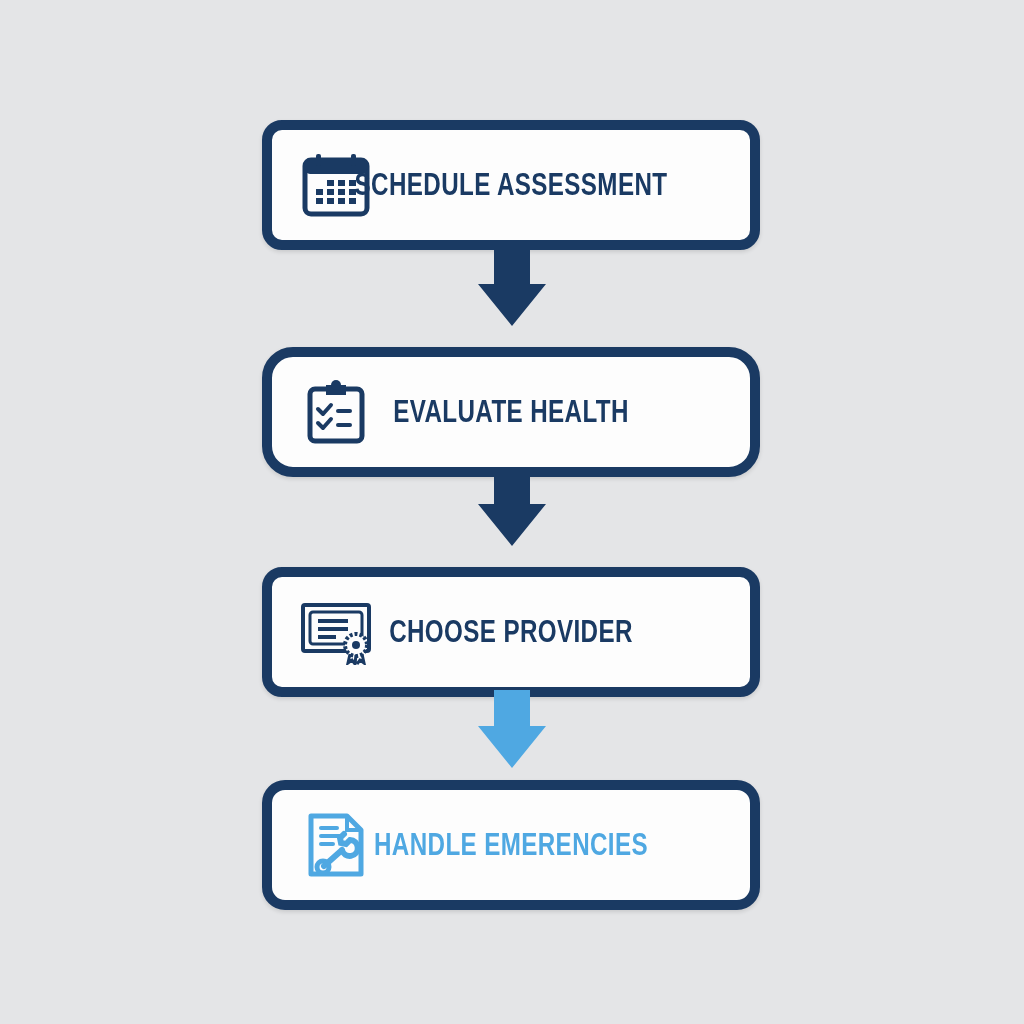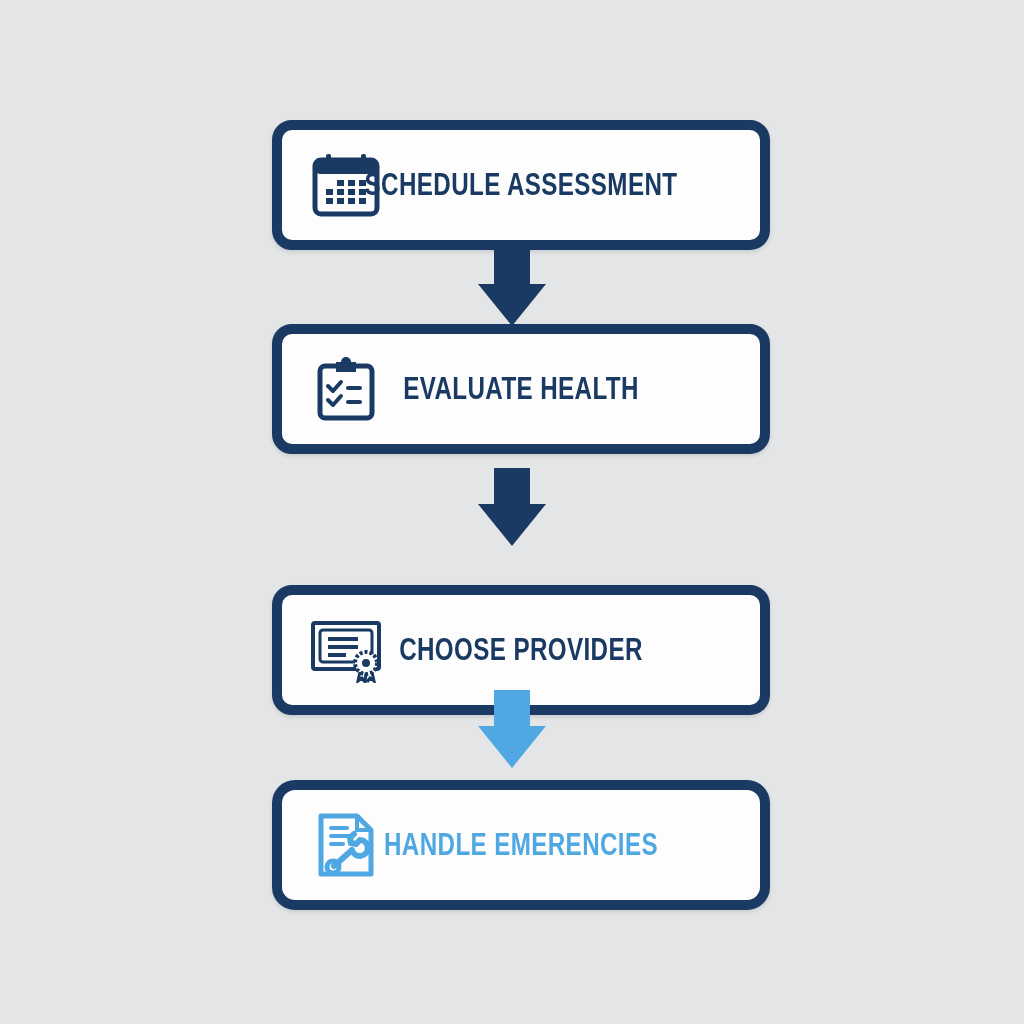--- a/index.html
+++ b/index.html
@@ -14,21 +14,20 @@
       position: absolute;
       left: 262px;
       width: 478px;
       height: 110px;
       border: 10px solid #1a3a63;
       border-radius: 20px;
       background: #fdfdfd;
       box-shadow: 0 2px 4px rgba(0,0,0,0.12);
       display: flex;
       align-items: center;
-      margin-left: 10px;
     }
     .step .icon {
       position: absolute;
       left: 28px;
       top: 50%;
       transform: translateY(-50%);
       width: 72px; height: 72px;
       display: flex; align-items: center; justify-content: center;
     }
     .step .label {
@@ -74,40 +73,40 @@
         </g>
       </svg>
     </span>
     <span class="label">SCHEDULE ASSESSMENT</span>
   </div>
 
   <svg class="arrow" style="top:248px;" viewBox="0 0 72 78">
     <polygon points="18,0 54,0 54,36 70,36 36,78 2,36 18,36" fill="#1a3a63"></polygon>
   </svg>
 
-  <div class="step" style="top:324px;">
+  <div class="step" style="top:347px;border-radius:31px;">
     <span class="icon">
       <svg width="60" height="66" viewBox="0 0 60 66">
         <rect x="4" y="10" width="52" height="52" rx="5" fill="none" stroke="#1a3a63" stroke-width="5"></rect>
         <path d="M20 6 h20 v10 h-20 z" fill="#1a3a63"></path>
         <circle cx="30" cy="6" r="5" fill="#1a3a63"></circle>
         <polyline points="12,30 17,35 25,26" fill="none" stroke="#1a3a63" stroke-width="4" stroke-linecap="round" stroke-linejoin="round"></polyline>
         <polyline points="12,44 17,49 25,40" fill="none" stroke="#1a3a63" stroke-width="4" stroke-linecap="round" stroke-linejoin="round"></polyline>
         <rect x="30" y="30" width="16" height="4" rx="2" fill="#1a3a63"></rect>
         <rect x="30" y="44" width="16" height="4" rx="2" fill="#1a3a63"></rect>
       </svg>
     </span>
     <span class="label">EVALUATE HEALTH</span>
   </div>
 
   <svg class="arrow" style="top:468px;" viewBox="0 0 72 78">
     <polygon points="18,0 54,0 54,36 70,36 36,78 2,36 18,36" fill="#1a3a63"></polygon>
   </svg>
 
-  <div class="step" style="top:585px;">
+  <div class="step" style="top:567px;">
     <span class="icon">
       <svg width="72" height="66" viewBox="0 0 72 66">
         <rect x="3" y="6" width="66" height="46" rx="2" fill="none" stroke="#1a3a63" stroke-width="4"></rect>
         <rect x="10" y="13" width="52" height="32" rx="3" fill="none" stroke="#1a3a63" stroke-width="3"></rect>
         <rect x="18" y="20" width="30" height="4" fill="#1a3a63"></rect>
         <rect x="18" y="28" width="30" height="4" fill="#1a3a63"></rect>
         <rect x="18" y="36" width="18" height="4" fill="#1a3a63"></rect>
         <circle cx="56" cy="46" r="11" fill="#fdfdfd" stroke="#1a3a63" stroke-width="4" stroke-dasharray="3 2"></circle>
         <circle cx="56" cy="46" r="4" fill="#1a3a63"></circle>
         <path d="M50 55 L48 64 L52 61 L55 65 L56 56 M62 55 L64 64 L60 61 L57 65" fill="none" stroke="#1a3a63" stroke-width="3"></path>

